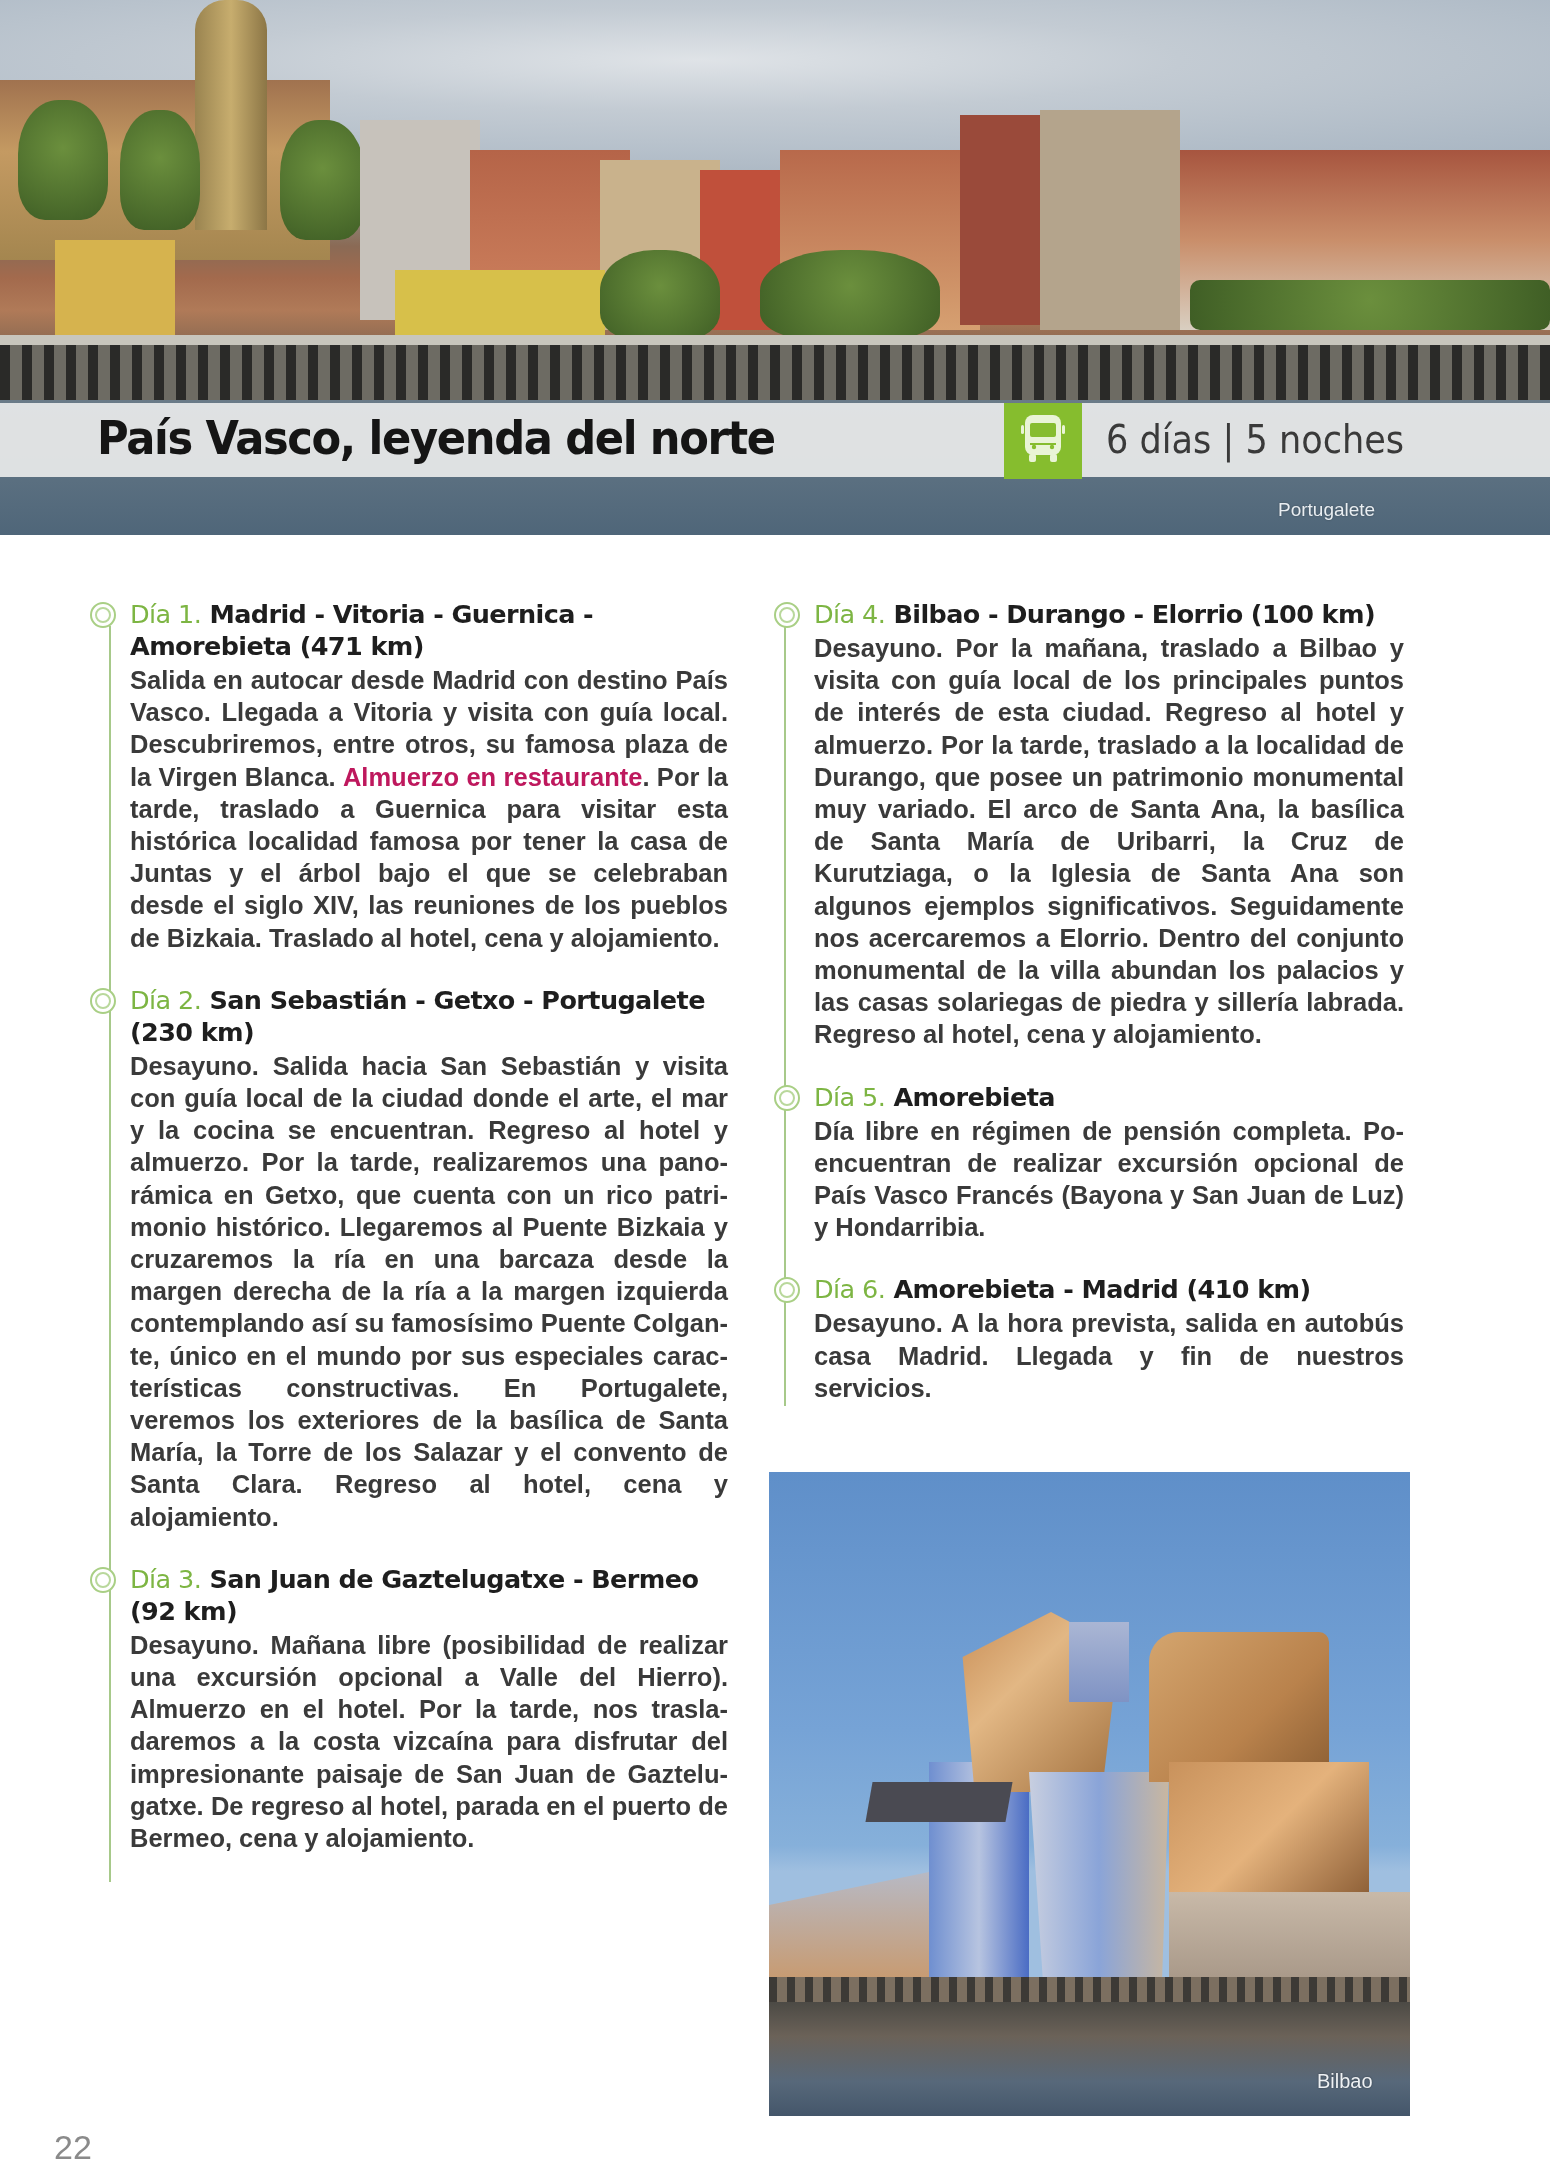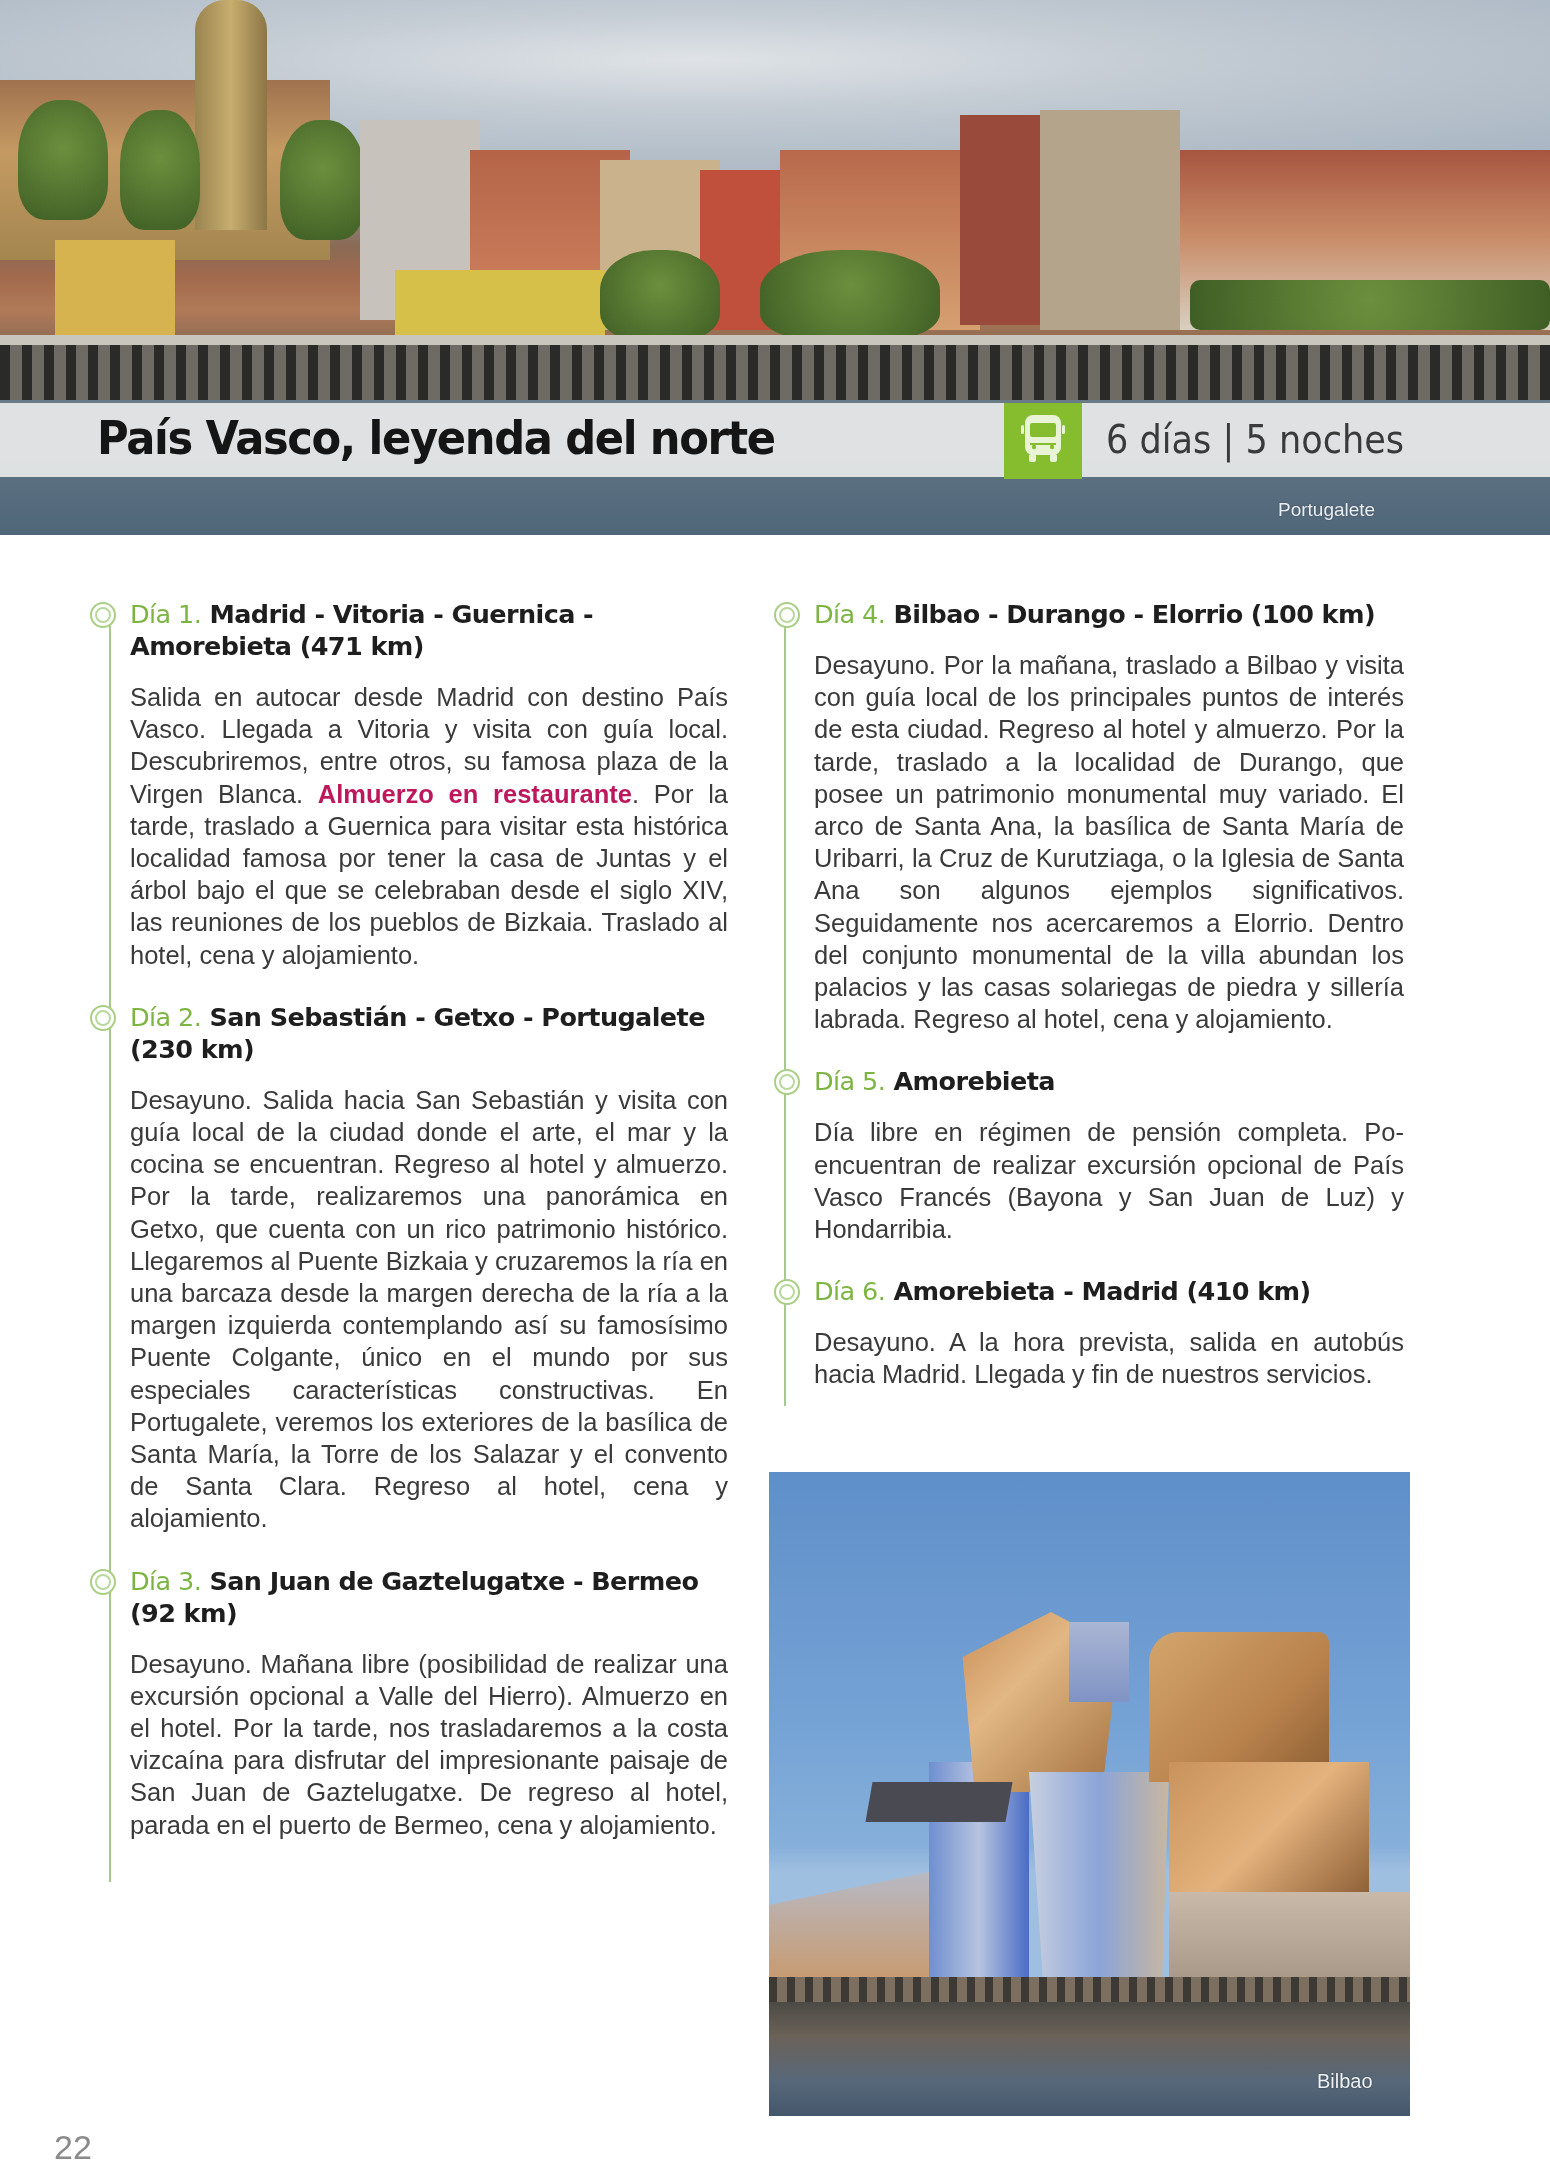--- a/index.html
+++ b/index.html
@@ -57,22 +57,22 @@
     position: absolute; left: 2px; top: 4px; width: 26px; height: 26px; border-radius: 50%;
     border: 2px solid #a9cf85; background: #fff; display: flex; align-items: center; justify-content: center;
   }
   .day-bullet::after { content: ""; width: 12px; height: 12px; border-radius: 50%; border: 2px solid #b9d89c; }
   .day-heading {
     font-family: "DejaVu Sans", sans-serif; font-size: 25.5px; line-height: 32px; font-weight: bold;
     color: #1e1e1e; letter-spacing: -0.6px;
   }
   .day-label { color: #7db543; font-weight: normal; }
   .day-text {
-    margin-top: 19px; font-family: "Liberation Sans", sans-serif; font-size: 25.5px; line-height: 32.2px;
-    color: #3a3a3a; text-align: justify; hyphens: manual;
+    margin-top: 2px; font-family: "Liberation Sans", sans-serif; font-size: 25.5px; line-height: 32.2px;
+    color: #3a3a3a; text-align: justify; hyphens: manual; font-weight: bold;
   }
   .day-text b { color: #be185d; }
 
   
   .photo-bilbao {
     position: absolute; left: 769px; top: 1472px; width: 641px; height: 644px; overflow: hidden;
     background: linear-gradient(180deg, #5f8fc9 0%, #76a3d6 40%, #86b0da 58%, #9fbfe0 62%);
   }
   .photo-bilbao .bld { position: absolute; }
   .photo-bilbao .water { position: absolute; left: 0; top: 530px; width: 100%; height: 114px;
@@ -189,21 +189,21 @@
     </div>
     <p class="day-text">Día libre en régimen de pensión completa. Po­encuentran de realizar excursión opcional de País Vasco Francés (Bayona y San Juan de Luz) y Hondarribia.</p>
   </div>
 
   <div class="day">
     <span class="day-bullet"></span>
     <div class="day-heading">
       <span class="day-label">Día 6.</span>
       <span>Amorebieta - Madrid (410 km)</span>
     </div>
-    <p class="day-text">Desayuno. A la hora prevista, salida en autobús hacia Madrid. Llegada y fin de nuestros servicios.</p>
+    <p class="day-text">Desayuno. A la hora prevista, salida en autobús casa Madrid. Llegada y fin de nuestros servicios.</p>
   </div>
 </div>
 
 <div class="photo-bilbao">
   <div class="bld" style="left:0;top:400px;width:160px;height:110px;background:linear-gradient(180deg,#b7b9c4,#c89a6f);clip-path:polygon(0 30%,100% 0,100% 100%,0 100%);"></div>
   <div class="bld" style="left:160px;top:290px;width:100px;height:220px;background:linear-gradient(90deg,#6f8fd0,#b7c4e0,#4a6cc4);"></div>
   <div class="bld" style="left:180px;top:140px;width:170px;height:180px;background:linear-gradient(135deg,#c68a52,#e2b784 40%,#a1703e);clip-path:polygon(8% 25%,60% 0,100% 20%,90% 100%,15% 100%);"></div>
   <div class="bld" style="left:300px;top:150px;width:60px;height:80px;background:linear-gradient(180deg,#aab6d4,#7f93c4);"></div>
   <div class="bld" style="left:260px;top:300px;width:140px;height:210px;background:linear-gradient(90deg,#c8cfe0,#8aa4d8 50%,#c9b7a0);clip-path:polygon(0 0,100% 0,95% 100%,10% 100%);"></div>
   <div class="bld" style="left:380px;top:160px;width:180px;height:150px;background:linear-gradient(135deg,#d4a56e,#b9824c 60%,#8b5e33);border-radius:30px 10px 0 0;"></div>

